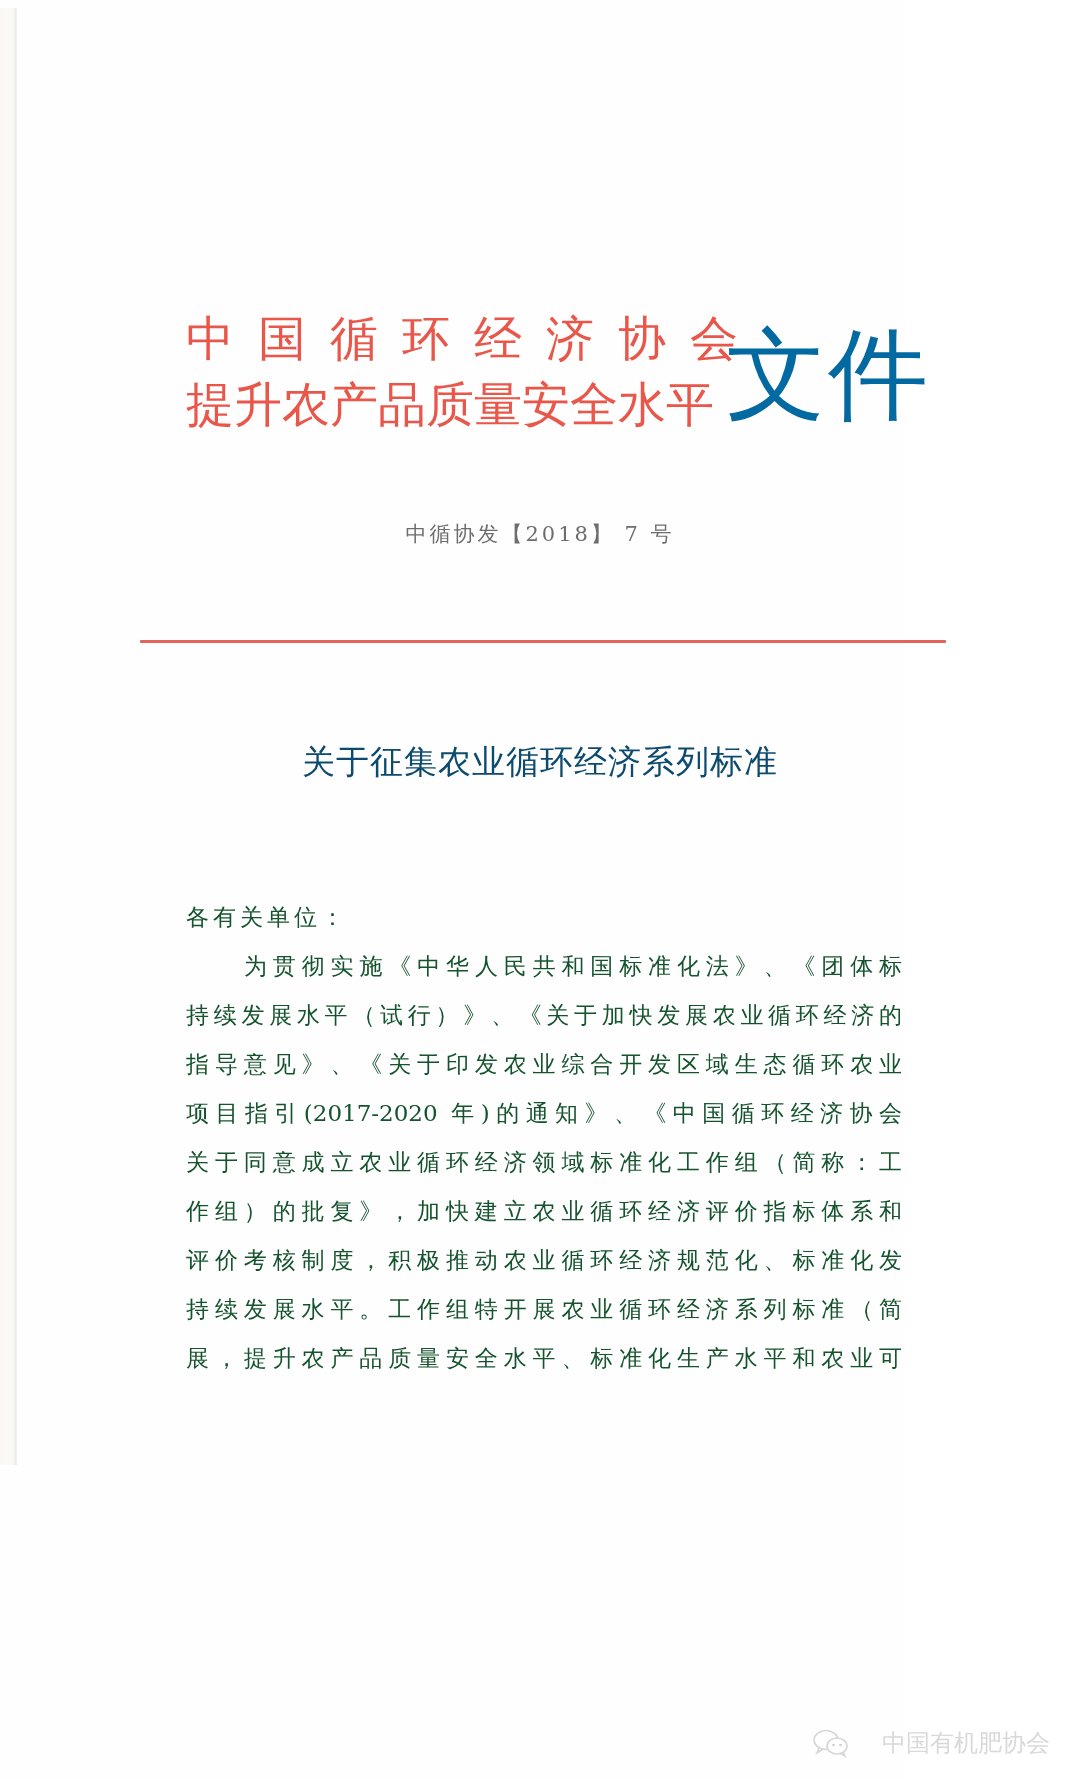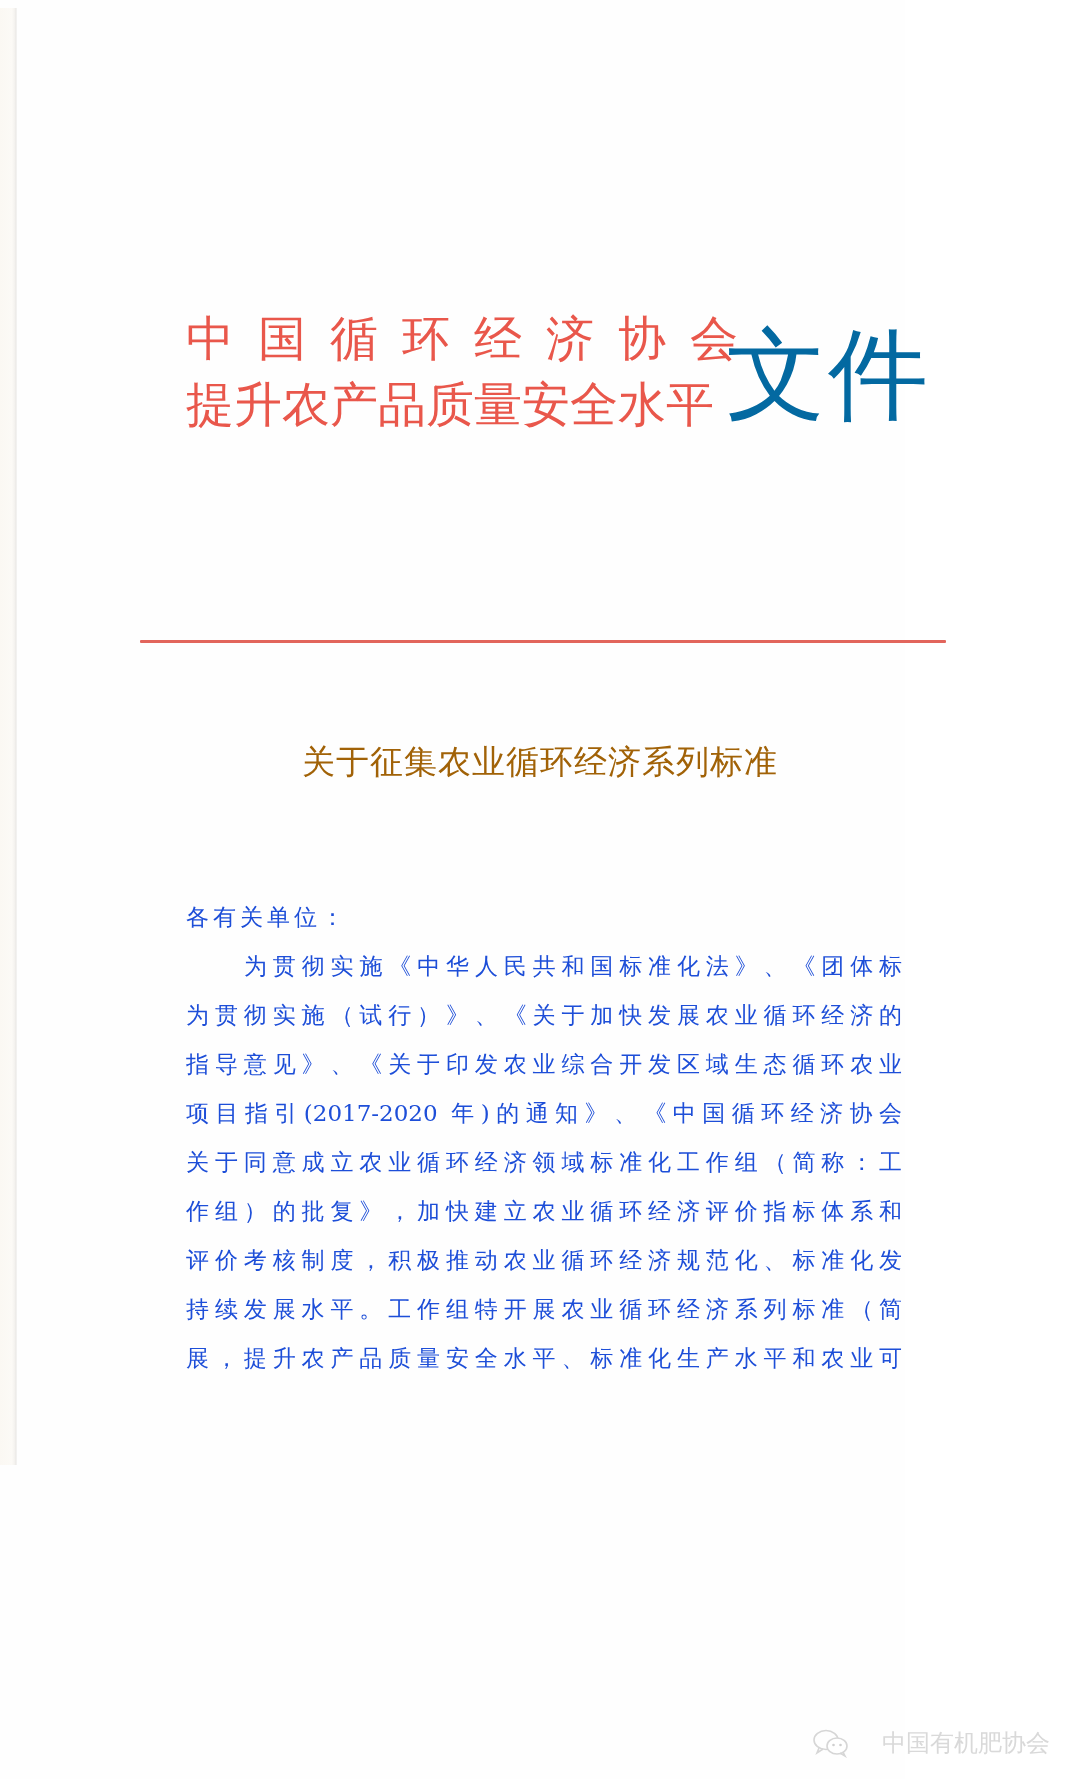--- a/index.html
+++ b/index.html
@@ -82,35 +82,35 @@
       height: 3px;
       background: #e2655c;
       border-radius: 1px;
     }
     .title {
       position: absolute;
       left: 0;
       width: 1080px;
       top: 738px;
       text-align: center;
-      color: #a16207;
+      color: #0c4a6e;
       font-family: "DejaVu Sans", "Liberation Sans", sans-serif;
       font-size: 33px;
       line-height: 48px;
       letter-spacing: 1px;
     }
     .title .tline {
       display: block;
     }
     .body-text {
       position: absolute;
       left: 186px;
       top: 893px;
       width: 716px;
-      color: #1d4ed8;
+      color: #14532d;
       font-size: 23px;
       line-height: 49px;
     }
     .body-text .line {
       display: block;
       white-space: nowrap;
       text-align-last: justify;
       text-align: justify;
       height: 49px;
       overflow: visible;
@@ -147,31 +147,32 @@
 
 <div class="page">
   <div class="scan-edge"></div>
 
   <div class="header-block">
     <div class="header-org line1">中国循环经济协会</div>
     <div class="header-org line2">提升农产品质量安全水平</div>
     <div class="header-wenjian">文件</div>
   </div>
 
+  <div class="doc-number">中循协发【2018】 7 号</div>
 
   <div class="red-rule"></div>
 
   <div class="title">
     <span class="tline">关于征集农业循环经济系列标准</span>
   </div>
 
   <div class="body-text">
     <span class="line salutation">各有关单位：</span>
     <span class="line indent">为贯彻实施《中华人民共和国标准化法》、《团体标</span>
-    <span class="line">为贯彻实施（试行）》、《关于加快发展农业循环经济的</span>
+    <span class="line">持续发展水平（试行）》、《关于加快发展农业循环经济的</span>
     <span class="line">指导意见》、《关于印发农业综合开发区域生态循环农业</span>
     <span class="line">项目指引(2017-2020 年)的通知》、《中国循环经济协会</span>
     <span class="line">关于同意成立农业循环经济领域标准化工作组（简称：工</span>
     <span class="line">作组）的批复》，加快建立农业循环经济评价指标体系和</span>
     <span class="line">评价考核制度，积极推动农业循环经济规范化、标准化发</span>
     <span class="line">持续发展水平。工作组特开展农业循环经济系列标准（简</span>
     <span class="line">展，提升农产品质量安全水平、标准化生产水平和农业可</span>
   </div>
 
   <div class="watermark">

